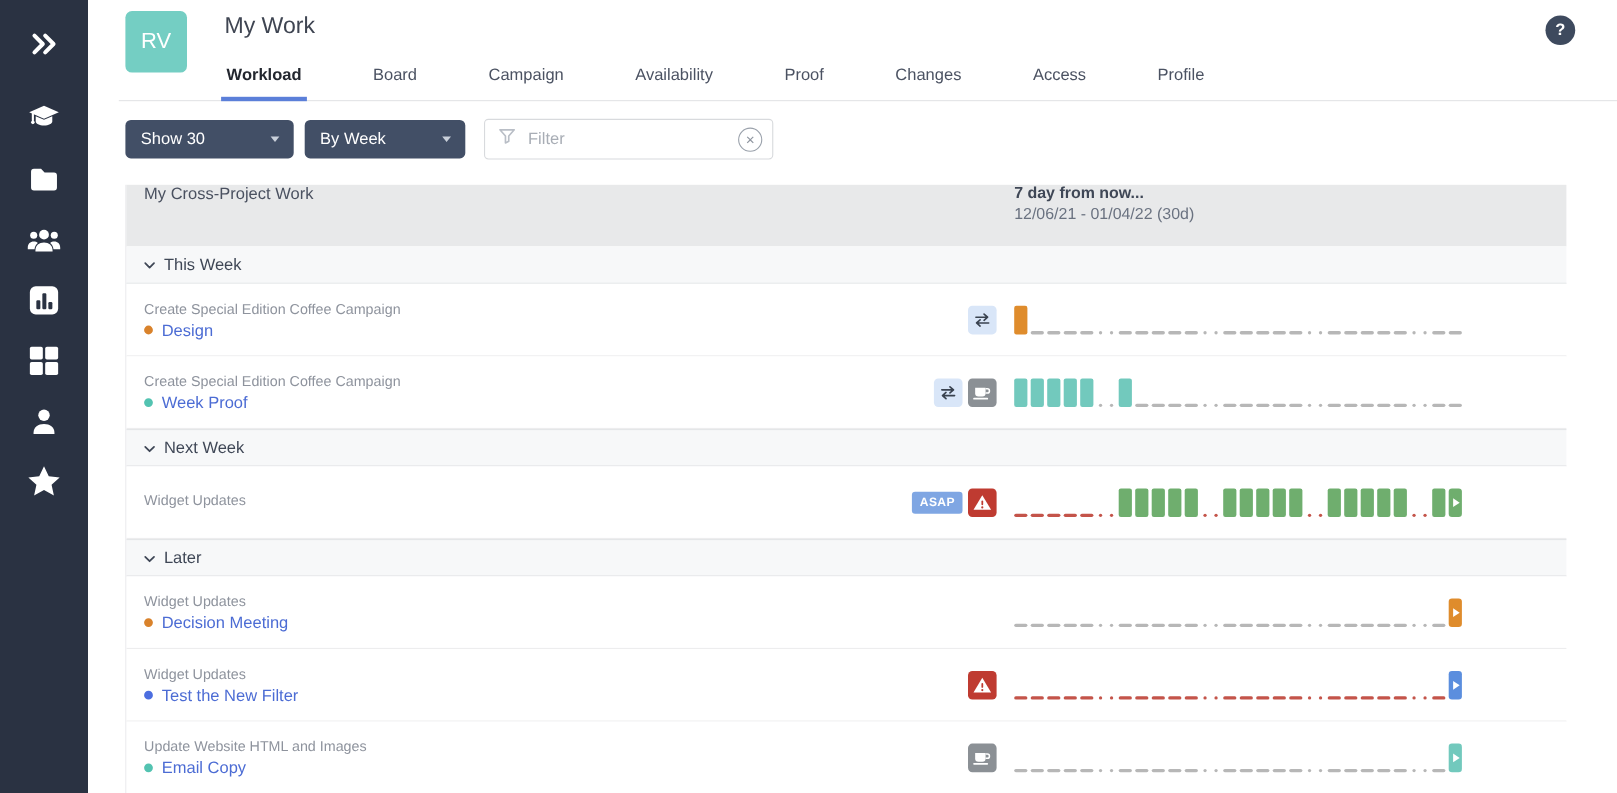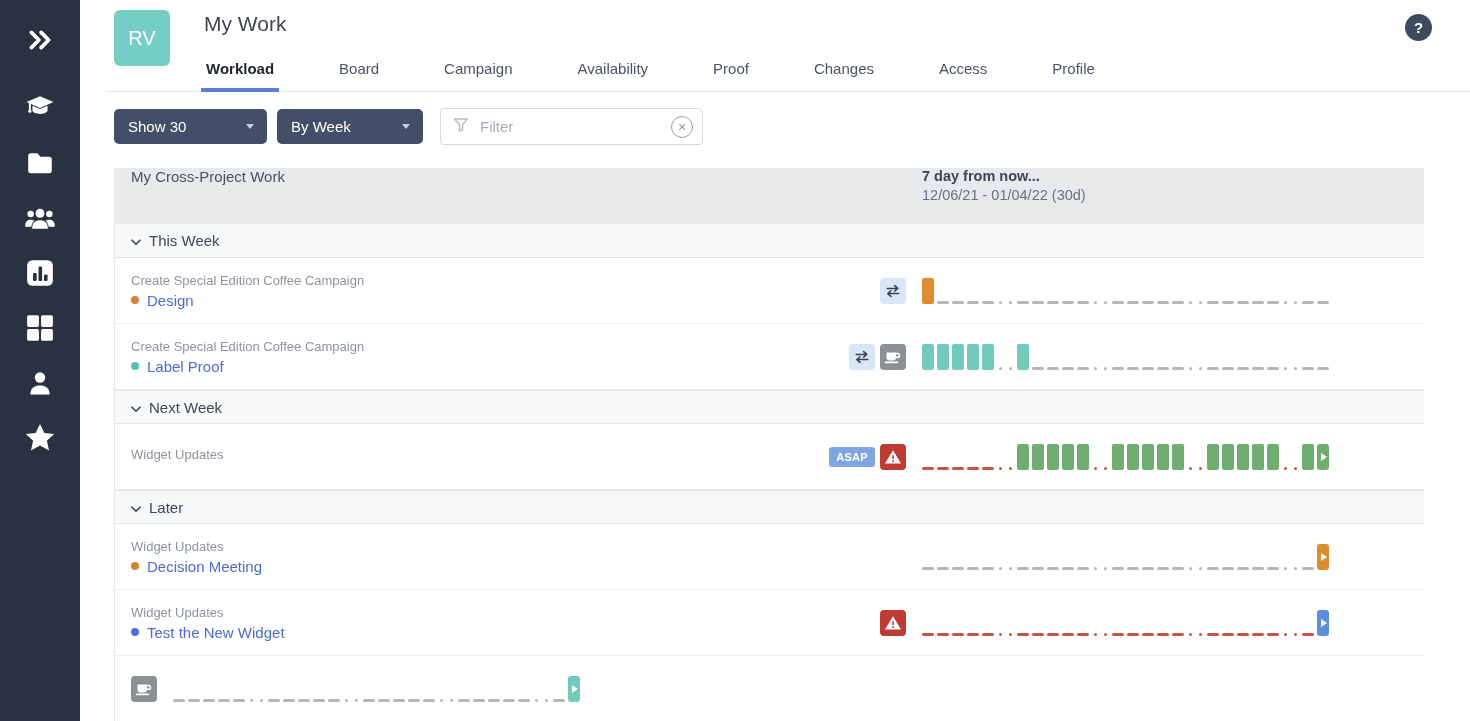--- a/index.html
+++ b/index.html
@@ -280,21 +280,21 @@
               <div class="tl-dot" style="background: rgb(183, 183, 183);"></div>
               <div class="tl-dash" style="background: rgb(183, 183, 183);"></div>
               <div class="tl-dash" style="background: rgb(183, 183, 183);"></div>
             </div>
           </div>
           <div class="row">
             <div class="row-main">
               <div class="project">Create Special Edition Coffee Campaign</div>
               <div class="task-line">
                 <span class="donut" style="border-color: rgb(83, 195, 177);"></span>
-                <span class="task-link">Label Proof</span>
+                <span class="task-link">Week Proof</span>
               </div>
             </div>
             <div class="row-icons">
               <span class="row-icon icon-swap">
                 <svg width="16" height="14" viewBox="0 0 16 14">
                   <path d="M2.2 4.4h10.4M9.6 1.6l3.2 2.8-3.2 2.8M13.8 9.6H3.4M6 6.8L2.8 9.6 6 12.4" fill="none" stroke="#39424f" stroke-width="1.5" stroke-linecap="round" stroke-linejoin="round"></path>
                 </svg>
               </span>
               <span class="row-icon icon-coffee">
                 <svg width="18" height="16" viewBox="0 0 18 16">
@@ -440,21 +440,21 @@
               <div class="tl-arrow" style="background: rgb(223, 140, 44);">
                 <span class="tri"></span>
               </div>
             </div>
           </div>
           <div class="row">
             <div class="row-main">
               <div class="project">Widget Updates</div>
               <div class="task-line">
                 <span class="donut" style="border-color: rgb(76, 110, 224);"></span>
-                <span class="task-link">Test the New Widget</span>
+                <span class="task-link">Test the New Filter</span>
               </div>
             </div>
             <div class="row-icons">
               <span class="row-icon icon-warning">
                 <svg width="18" height="16" viewBox="0 0 18 16">
                   <path d="M9 1.2l8 13.3H1z" fill="#fff"></path>
                   <rect x="8.2" y="6" width="1.6" height="4.3" rx="0.8" fill="#bf3b31"></rect>
                   <circle cx="9" cy="12.3" r="1" fill="#bf3b31"></circle>
                 </svg>
               </span>
@@ -488,20 +488,27 @@
               <div class="tl-dash" style="background: rgb(196, 84, 74);"></div>
               <div class="tl-dot" style="background: rgb(196, 84, 74);"></div>
               <div class="tl-dot" style="background: rgb(196, 84, 74);"></div>
               <div class="tl-dash" style="background: rgb(196, 84, 74);"></div>
               <div class="tl-arrow" style="background: rgb(91, 142, 222);">
                 <span class="tri"></span>
               </div>
             </div>
           </div>
           <div class="row">
+            <div class="row-main">
+              <div class="project">Update Website HTML and Images</div>
+              <div class="task-line">
+                <span class="donut" style="border-color: rgb(83, 195, 177);"></span>
+                <span class="task-link">Email Copy</span>
+              </div>
+            </div>
             <div class="row-icons">
               <span class="row-icon icon-coffee">
                 <svg width="18" height="16" viewBox="0 0 18 16">
                   <path d="M2.5 3.5h9.5v5a3 3 0 01-3 3h-3.5a3 3 0 01-3-3z" fill="#fff"></path>
                   <path d="M12 4.5h1.6a1.9 1.9 0 010 3.8H12" fill="none" stroke="#fff" stroke-width="1.4"></path>
                   <path d="M1.5 13.4h12" stroke="#fff" stroke-width="1.6" stroke-linecap="round"></path>
                 </svg>
               </span>
             </div>
             <div class="timeline">

